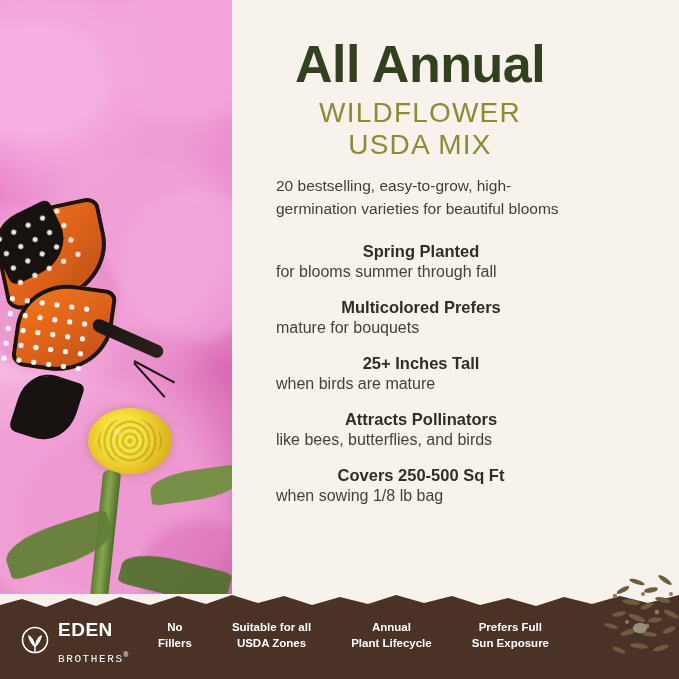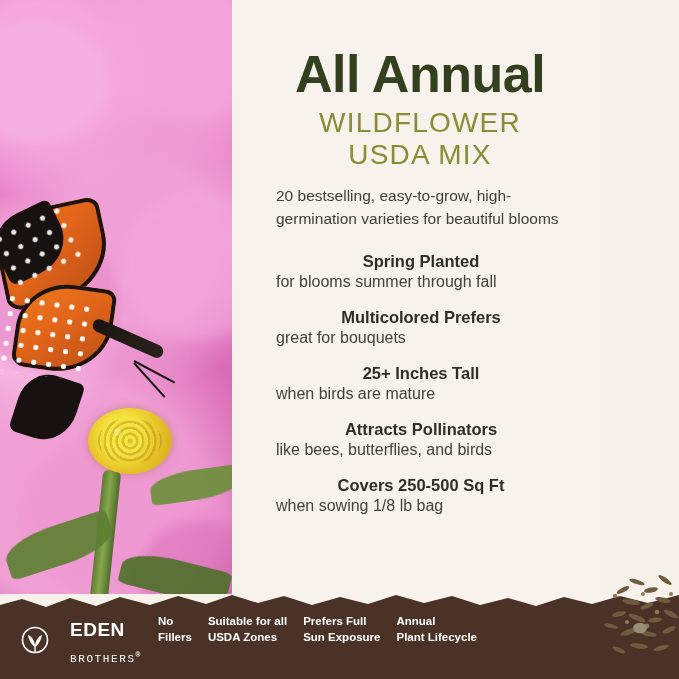--- a/index.html
+++ b/index.html
@@ -152,21 +152,21 @@
 
   
   .content {
     position: absolute;
     left: 232px;
     top: 0;
     width: 368px;
     height: 604px;
     background: #f7f2eb;
     box-sizing: border-box;
-    padding: 48px 34px 0 42px;
+    padding: 38px 34px 0 42px;
   }
   .title {
     font-size: 52px;
     line-height: 1.02;
     font-weight: bold;
     color: #33401f;
     letter-spacing: -0.5px;
     margin: 0 0 6px 0;
     text-align: center;
   }
@@ -210,33 +210,34 @@
   .soil-edge {
     position: absolute;
     top: -1px; left: 0;
     width: 679px; height: 26px;
   }
   .brand {
     position: absolute;
     left: 20px; top: 26px;
     display: flex;
     align-items: center;
-    gap: 20px;
+    gap: 8px;
   }
   .brand .mark { width: 30px; height: 32px; }
   .brand .wordmark { color: #ffffff; line-height: 1; }
   .brand .w1 { font-size: 19px; font-weight: bold; letter-spacing: .5px; }
   .brand .w2 { font-size: 11px; letter-spacing: 1.6px; margin-top: 12px; font-family: Liberation Mono, monospace; }
   .brand .reg { font-size: 8px; vertical-align: super; }
 
   .badges {
     position: absolute;
-    left: 158px; top: 20px;
+    left: 158px; top: 26px;
     display: flex;
-    gap: 16px;
+    gap: 40px;
+    text-align: center;
   }
   .badge {
     color: #ffffff;
     font-size: 11.5px;
     font-weight: bold;
     line-height: 1.35;
     white-space: nowrap;
   }
   .badge .b2 { font-weight: bold; }
 
@@ -288,21 +289,21 @@
     <h1 class="title">All Annual</h1>
     <div class="subtitle">WILDFLOWER USDA MIX</div>
     <p class="desc">20 bestselling, easy-to-grow, high-germination varieties for beautiful blooms</p>
 
     <div class="feature">
       <div class="ft">Spring Planted</div>
       <div class="fd">for blooms summer through fall</div>
     </div>
     <div class="feature">
       <div class="ft">Multicolored Prefers</div>
-      <div class="fd">great for bouquets</div>
+      <div class="fd">mature for bouquets</div>
     </div>
     <div class="feature">
       <div class="ft">25+ Inches Tall</div>
       <div class="fd">when birds are mature</div>
     </div>
     <div class="feature">
       <div class="ft">Attracts Pollinators</div>
       <div class="fd">like bees, butterflies, and birds</div>
     </div>
     <div class="feature">
@@ -333,26 +334,26 @@
     <div class="badges">
       <div class="badge">
         <div class="b1">No</div>
         <div class="b2">Fillers</div>
       </div>
       <div class="badge">
         <div class="b1">Suitable for all</div>
         <div class="b2">USDA Zones</div>
       </div>
       <div class="badge">
+        <div class="b1">Annual</div>
+        <div class="b2">Plant Lifecycle</div>
+      </div>
+      <div class="badge">
         <div class="b1">Prefers Full</div>
         <div class="b2">Sun Exposure</div>
-      </div>
-      <div class="badge">
-        <div class="b1">Annual</div>
-        <div class="b2">Plant Lifecycle</div>
       </div>
     </div>
   </div>
 
   <svg class="seeds" viewBox="0 0 160 123">
     <g fill="#6e5c3f">
       <ellipse cx="104" cy="34" rx="7" ry="2.4" transform="rotate(-28 104 34)"></ellipse>
       <ellipse cx="118" cy="26" rx="8" ry="2.2" transform="rotate(18 118 26)"></ellipse>
       <ellipse cx="132" cy="34" rx="7" ry="2.6" transform="rotate(-10 132 34)"></ellipse>
       <ellipse cx="146" cy="24" rx="8" ry="2.3" transform="rotate(35 146 24)"></ellipse>

